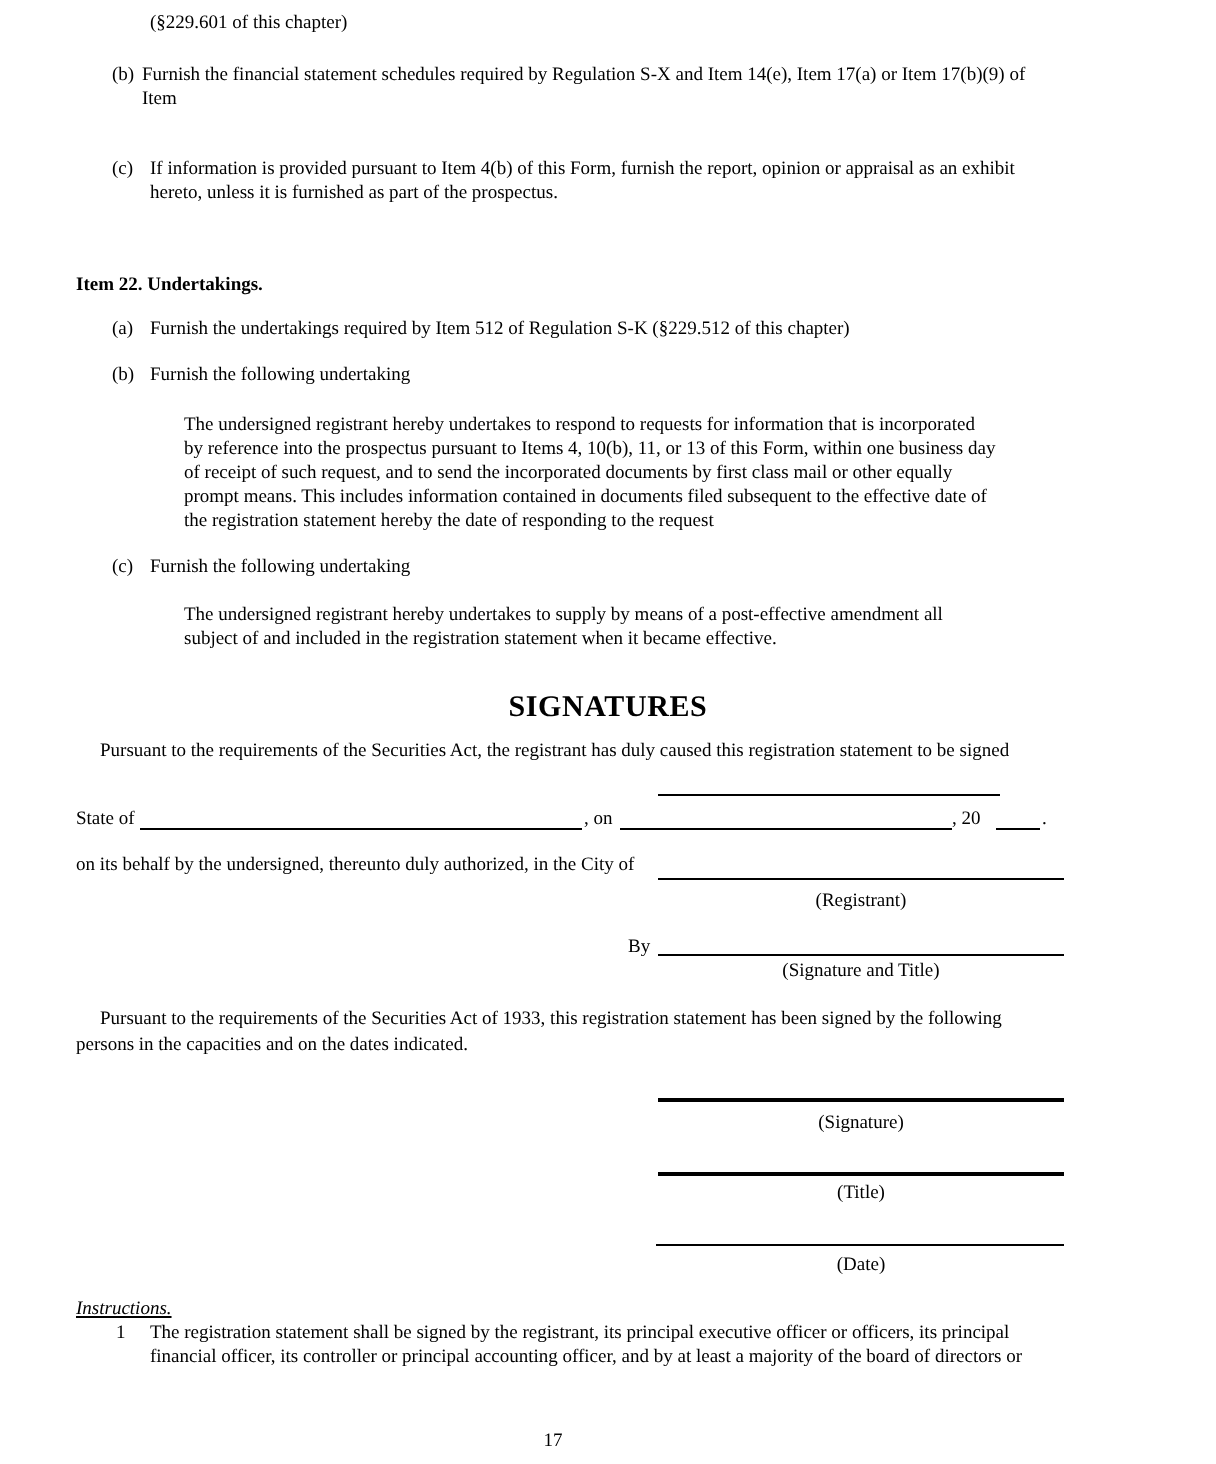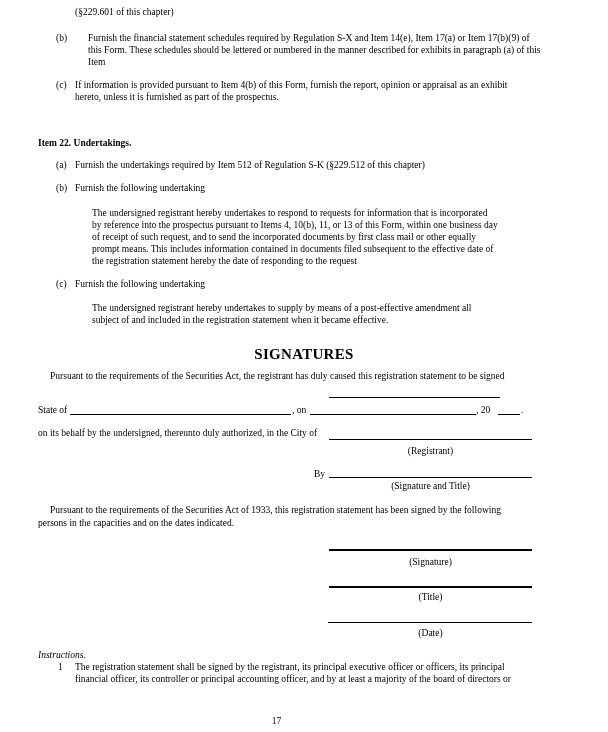--- a/index.html
+++ b/index.html
@@ -7,31 +7,30 @@
       width: 608px; height: 732px; position: relative; overflow: hidden;
       font-family: "Liberation Serif", serif; color: #000; font-size: 9.5px;
       line-height: 12px;
     }
     .label { position: absolute; }
     .bold { font-weight: bold; }
     .heading { position: absolute; font-weight: bold; font-size: 15px; letter-spacing: 0.3px; }
     .rule { position: absolute; border-top: 1px solid #000; height: 0; }
     .rule.thick { border-top-width: 2px; }
     .center { text-align: center; }
-    .italic { font-style: italic; }
+    .italic { font-style: italic; text-decoration: underline; }
   </style>
 </head>
 <body>
 
 <div class="label" style="left:75px; top:6px;">(§229.601 of this chapter)</div>
 
 <div class="label" style="left:56px; top:32px;">(b)</div>
-<div class="label" style="left:88px; top:32px; width:460px;">
+<div class="label" style="left:71px; top:32px; width:460px;">
   <div>Furnish the financial statement schedules required by Regulation S-X and Item 14(e), Item 17(a) or Item 17(b)(9) of</div>
-  <div>this Form. These schedules should be lettered or numbered in the manner described for exhibits in paragraph (a) of this</div>
   <div>Item</div>
 </div>
 
 <div class="label" style="left:56px; top:79px;">(c)</div>
 <div class="label" style="left:75px; top:79px; width:460px;">
   <div>If information is provided pursuant to Item 4(b) of this Form, furnish the report, opinion or appraisal as an exhibit</div>
   <div>hereto, unless it is furnished as part of the prospectus.</div>
 </div>
 
 <div class="label bold" style="left:38px; top:137px;">Item 22. Undertakings.</div>

